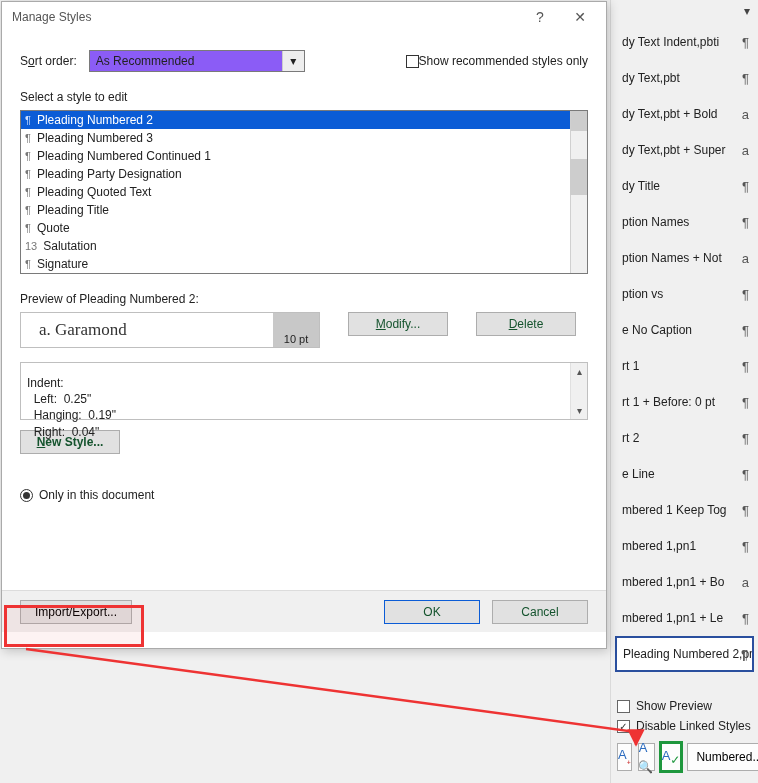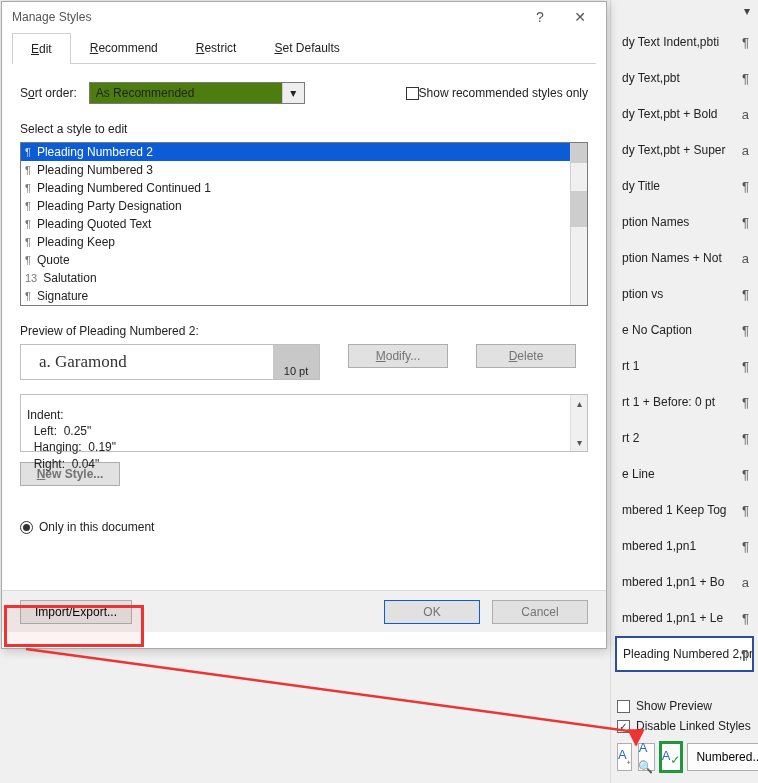--- a/index.html
+++ b/index.html
@@ -24,42 +24,42 @@
   .title-bar .win-btn { width:40px; text-align:center; color:#555; font-size:14px; }
 
   .tabs { display:flex; gap:0; border-bottom:1px solid #d0d0d0; margin:0 10px; }
   .tab { padding:8px 18px; color:#222; border:1px solid transparent; border-bottom:none; cursor:default; }
   .tab.active { border-color:#d0d0d0; background:#fff; position:relative; top:1px; }
   .tab u { text-decoration:underline; }
 
   .body-area { padding:10px 18px; color:#222; }
   .row { display:flex; align-items:center; gap:12px; margin:8px 0; }
   .label { white-space:nowrap; }
-  .combo { display:flex; align-items:center; border:1px solid #7a7a7a; height:22px; background:#4d7c0f; width:216px; }
+  .combo { display:flex; align-items:center; border:1px solid #7a7a7a; height:22px; background:#8b5cf6; width:216px; }
   .combo .val { flex:1; padding:0 6px; }
   .combo .arrow { width:22px; height:100%; display:flex; align-items:center; justify-content:center; border-left:1px solid #ccc; background:#eee; }
   .chk { display:flex; align-items:center; }
   .chk .box { width:13px; height:13px; border:1px solid #333; background:#fff; }
 
   .list { margin-top:6px; border:1px solid #7a7a7a; height:164px; position:relative; overflow:hidden; background:#fff; }
   .list-track { position:absolute; right:0; top:0; bottom:0; width:17px; background:#f0f0f0; border-left:1px solid #d0d0d0; }
   .list-track .nub { position:absolute; top:0; width:17px; height:20px; background:#cdcdcd; }
   .list-track .thumb { position:absolute; right:0; top:48px; width:17px; height:36px; background:#cdcdcd; }
   .list-items { position:absolute; left:0; right:17px; top:0; }
   .li { display:flex; align-items:center; height:18px; padding:0 4px; gap:6px; white-space:nowrap; }
   .li.selected { background:#0b5cd6; color:#fff; }
   .li .pil { font-size:11px; color:#777; }
   .li.selected .pil { color:#cfe0ff; }
   .sub-h { margin:18px 0 6px 0; }
 
   .preview-row { display:flex; gap:28px; align-items:flex-start; }
   .preview-box { width:300px; height:36px; border:1px solid #bfbfbf; display:flex; align-items:center; }
   .preview-box .txt { flex:1; padding-left:18px; font-family: Garamond, "Times New Roman", serif; font-size:17px; color:#333; }
   .preview-box .pt { width:46px; height:100%; display:flex; align-items:flex-end; justify-content:center; background:#c8c8c8; font-size:11px; padding-bottom:2px; }
-  .btn { width:100px; height:24px; border:1px solid #adadad; background:#e1e1e1; color:#737373; display:flex; align-items:center; justify-content:center; }
+  .btn { width:100px; height:24px; border:1px solid #adadad; background:#e1e1e1; color:#14532d; display:flex; align-items:center; justify-content:center; }
   .btn.primary { border-color:#0b5cd6; }
 
   .desc-box { margin-top:14px; border:1px solid #bfbfbf; height:58px; position:relative; padding:12px 6px; color:#222; line-height:1.35; }
   .desc-box .sbar { position:absolute; right:0; top:0; bottom:0; width:17px; background:#f0f0f0; border-left:1px solid #e0e0e0; }
   .desc-box .sbar .up, .desc-box .sbar .dn { position:absolute; left:0; width:17px; height:17px; display:flex; align-items:center; justify-content:center; color:#555; font-size:10px; }
   .desc-box .sbar .up { top:0; } .desc-box .sbar .dn { bottom:0; }
 
   .radios { display:flex; gap:26px; margin-top:34px; align-items:center; }
   .radio { display:flex; align-items:center; gap:6px; }
   .radio .dot { width:13px; height:13px; border:1px solid #333; border-radius:50%; display:flex; align-items:center; justify-content:center; }
@@ -175,26 +175,20 @@
   </div>
 </div>
 
 <div class="dialog">
   <div class="title-bar">
     <div class="title">Manage Styles</div>
     <div class="win-btn">?</div>
     <div class="win-btn">✕</div>
   </div>
 
-  <div class="tabs" id="tabs">
-      <div class="tab active"><u>E</u>dit</div>
-      <div class="tab"><u>R</u>ecommend</div>
-      <div class="tab"><u>R</u>estrict</div>
-      <div class="tab"><u>S</u>et Defaults</div>
-    </div>
 
   <div class="body-area">
     <div class="row">
       <span class="label">S<u>o</u>rt order:</span>
       <div class="combo">
         <span class="val">As Recommended</span>
         <span class="arrow">▾</span>
       </div>
       <div style="flex:1"></div>
       <div class="chk">
@@ -221,21 +215,21 @@
           <div class="li">
             <span class="pil">¶</span>
             <span>Pleading Party Designation</span>
           </div>
           <div class="li">
             <span class="pil">¶</span>
             <span>Pleading Quoted Text</span>
           </div>
           <div class="li">
             <span class="pil">¶</span>
-            <span>Pleading Keep</span>
+            <span>Pleading Title</span>
           </div>
           <div class="li">
             <span class="pil">¶</span>
             <span>Quote</span>
           </div>
           <div class="li">
             <span class="pil">13</span>
             <span>Salutation</span>
           </div>
           <div class="li">

